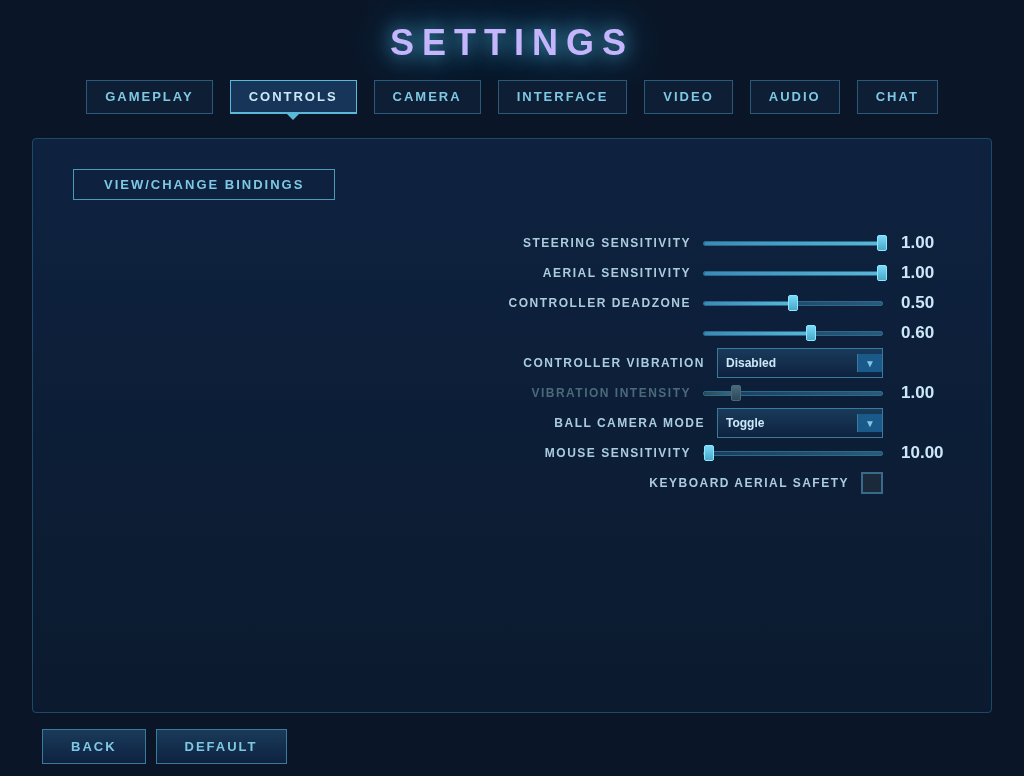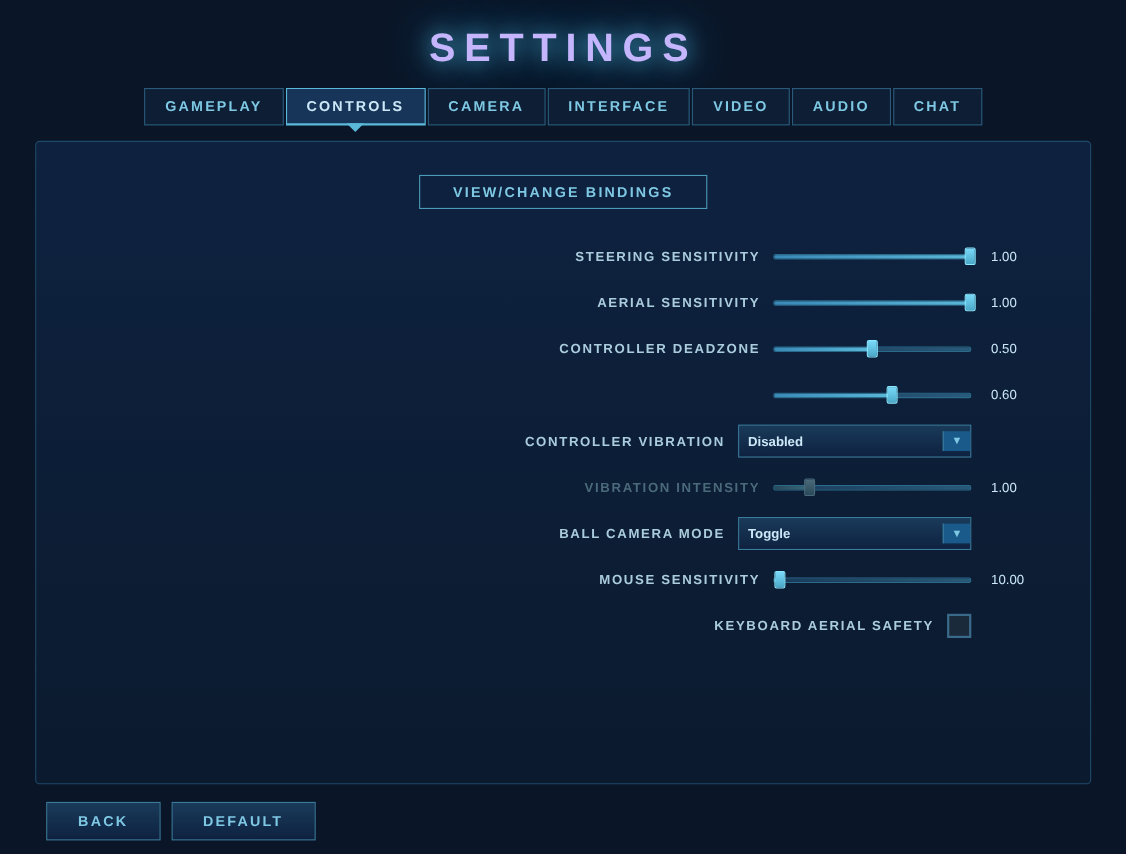--- a/index.html
+++ b/index.html
@@ -21,21 +21,21 @@
       font-weight: bold;
       letter-spacing: 8px;
       text-align: center;
       padding: 22px 0 16px 0;
       text-shadow: 0 0 20px #4aa8cc, 0 0 40px #2a88bb;
     }
 
     .tabs-row {
       display: flex;
       flex-direction: row;
-      gap: 2px;
+      gap: 17px;
       margin-bottom: 0;
       z-index: 2;
     }
 
     .tab {
       background: #0d1e35;
       border: 1.5px solid #2a5a7a;
       color: #7ec8e3;
       font-size: 13px;
       font-weight: bold;
@@ -66,45 +66,45 @@
       border-right: 8px solid transparent;
       border-top: 8px solid #5ab8d8;
     }
 
     .main-panel {
       width: 960px;
       background: linear-gradient(180deg, #0e2240 0%, #0b1a2e 100%);
       border: 1.5px solid #1e4a6a;
       border-radius: 4px;
       padding: 30px 40px 30px 40px;
-      margin-top: 14px;
+      margin-top: 24px;
       flex: 1;
       display: flex;
       flex-direction: column;
-      align-items: center;
+      align-items: flex-start;
     }
 
     .bindings-btn {
       background: transparent;
       border: 1.5px solid #4a9ab8;
       color: #7ec8e3;
       font-size: 13px;
       font-weight: bold;
       letter-spacing: 2px;
       padding: 7px 30px;
       cursor: pointer;
       margin-bottom: 28px;
       text-transform: uppercase;
     }
 
     .settings-grid {
       width: 100%;
       display: flex;
       flex-direction: column;
-      gap: 12px;
+      gap: 0;
     }
 
     .setting-row {
       display: flex;
       flex-direction: row;
       align-items: center;
       justify-content: flex-end;
       gap: 12px;
       min-height: 30px;
     }
@@ -119,22 +119,22 @@
       flex-shrink: 0;
       text-transform: uppercase;
     }
 
     .setting-label.disabled {
       color: #4a6a7a;
     }
 
     .setting-value {
       color: #cce8f8;
-      font-size: 12px;
-      font-weight: normal;
+      font-size: 17px;
+      font-weight: bold;
       width: 50px;
       text-align: left;
       margin-left: 6px;
     }
 
     .slider-container {
       width: 180px;
       height: 18px;
       display: flex;
       align-items: center;
@@ -161,21 +161,21 @@
       top: 50%;
       transform: translateY(-50%);
       width: 10px;
       height: 16px;
       background: linear-gradient(180deg, #7ad8f8, #4aa8c8);
       border-radius: 2px;
       border: 1px solid #8ae8ff;
     }
 
     .dropdown-container {
-      width: 212px;
+      width: 166px;
       background: linear-gradient(180deg, #1a3a5a, #0e2240);
       border: 1.5px solid #3a7a9a;
       display: flex;
       align-items: center;
       justify-content: space-between;
       padding: 5px 8px;
       cursor: pointer;
       height: 30px;
     }
 

